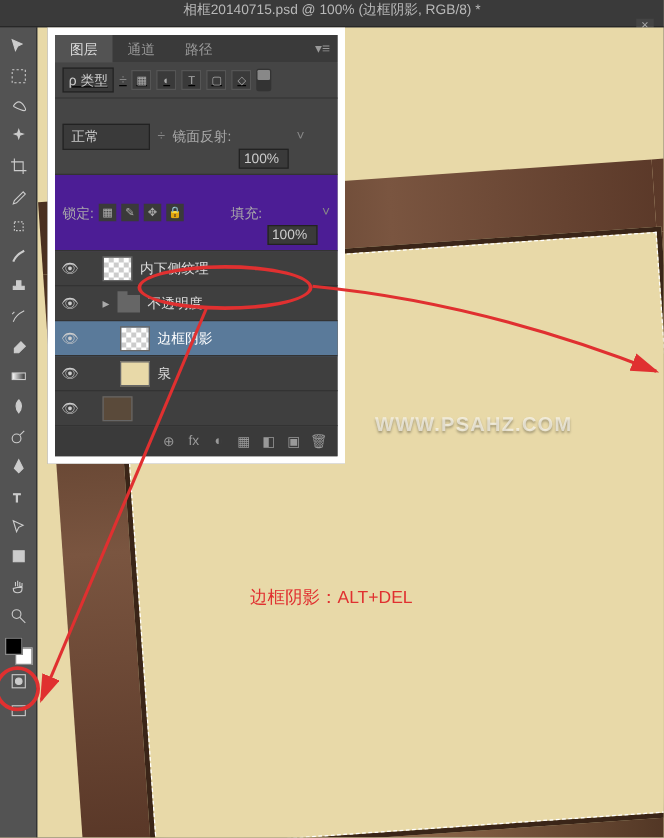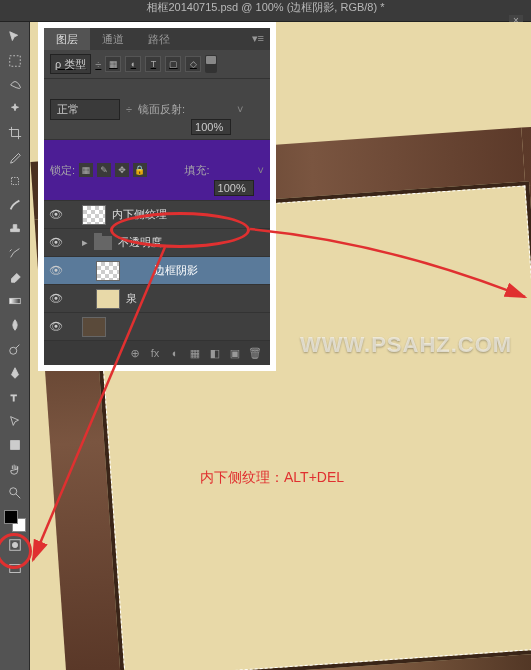--- a/index.html
+++ b/index.html
@@ -34,30 +34,30 @@
 .layer-row{display:flex;align-items:center;height:28px;border-bottom:1px solid #333;}
 .layer-row.selected{background:#5a7a9a;}
 .vis-col{width:24px;display:flex;align-items:center;justify-content:center;color:#ccc;}
 .layer-indent{display:inline-block;}
 .layer-thumb{width:24px;height:20px;background:repeating-conic-gradient(#ccc 0 25%,#fff 0 50%) 0 0/8px 8px;border:1px solid #666;margin-right:6px;}
 .layer-thumb.solid{background:#e8d9a8;}
 .layer-thumb.dark{background:#5a4a3a;}
 .folder-icon{width:18px;height:14px;background:#666;margin-right:6px;position:relative;}
 .folder-icon:before{content:"";position:absolute;top:-3px;left:0;width:8px;height:3px;background:#666;}
 .layer-name{color:#ddd;}
-.layer-row.selected .layer-name{color:#fff;margin-left:28px;}
+.layer-row.selected .layer-name{color:#fff;}
 .arrow-toggle{width:10px;color:#aaa;margin-right:2px;}
 .panel-footer{display:flex;gap:2px;padding:4px 6px;background:#3a3a3a;justify-content:flex-end;}
 .footer-btn{width:18px;height:16px;display:flex;align-items:center;justify-content:center;color:#999;cursor:pointer;text-align:right;}
 .canvas-area{position:absolute;top:0;left:0;right:0;bottom:0;background:#e8d9a8;overflow:hidden;}
 .frame-img{position:absolute;top:120px;left:20px;width:550px;height:580px;transform:rotate(-4deg);}
 .frame-outer{position:absolute;inset:0;border:58px solid #6b4a35;background:#e8d9a8;border-image:linear-gradient(135deg,#4a3020,#7a5540,#5a3828,#8a6548,#4a3020) 1;box-shadow:inset 0 0 20px rgba(0,0,0,0.5);}
 .frame-inner{position:absolute;inset:54px;border:4px solid #3a2518;background:#e8d9a8;}
 .selection-marquee{position:absolute;inset:58px;border:1px dashed #fff;}
-.watermark{position:absolute;top:310px;left:270px;color:rgba(255,255,255,0.6);font-size:22px;font-weight:bold;letter-spacing:1px;text-shadow:0 1px 2px rgba(0,0,0,0.3);}
+.watermark{position:absolute;top:310px;left:270px;color:rgba(255,255,255,0.6);font-size:16px;font-weight:bold;letter-spacing:1px;text-shadow:0 1px 2px rgba(0,0,0,0.3);}
 .annotation-text{position:absolute;top:447px;left:170px;color:#e03030;font-size:14px;font-weight:500;}
 .red-ellipse{position:absolute;border:3px solid #e03030;border-radius:50%;pointer-events:none;z-index:20;}
 .red-ellipse.e1{top:190px;left:80px;width:140px;height:36px;}
 .red-ellipse.e2{top:533px;left:-4px;width:36px;height:36px;}
 svg.arrow{position:absolute;pointer-events:none;z-index:19;}
 </style>
 </head>
 <body>
 
 <div class="title-bar">
@@ -194,21 +194,21 @@
 
   <div class="panels-and-canvas">
     <div class="canvas-area">
       <div class="frame-img">
         <div class="frame-outer"></div>
         <div class="frame-inner"></div>
         <div class="selection-marquee"></div>
       </div>
     </div>
     <div class="watermark">WWW.PSAHZ.COM</div>
-    <div class="annotation-text">内下侧纹理：ALT+DEL</div>
+    <div class="annotation-text">边框阴影：ALT+DEL</div>
 
     <div class="layers-panel">
       <div class="panel-tabs">
         <div class="panel-tab active">图层</div>
         <div class="panel-tab">通道</div>
         <div class="panel-tab">路径</div>
         <div class="panel-menu">▾≡</div>
       </div>
       <div class="filter-row">
         <div class="kind-select">ρ 类型</div>

